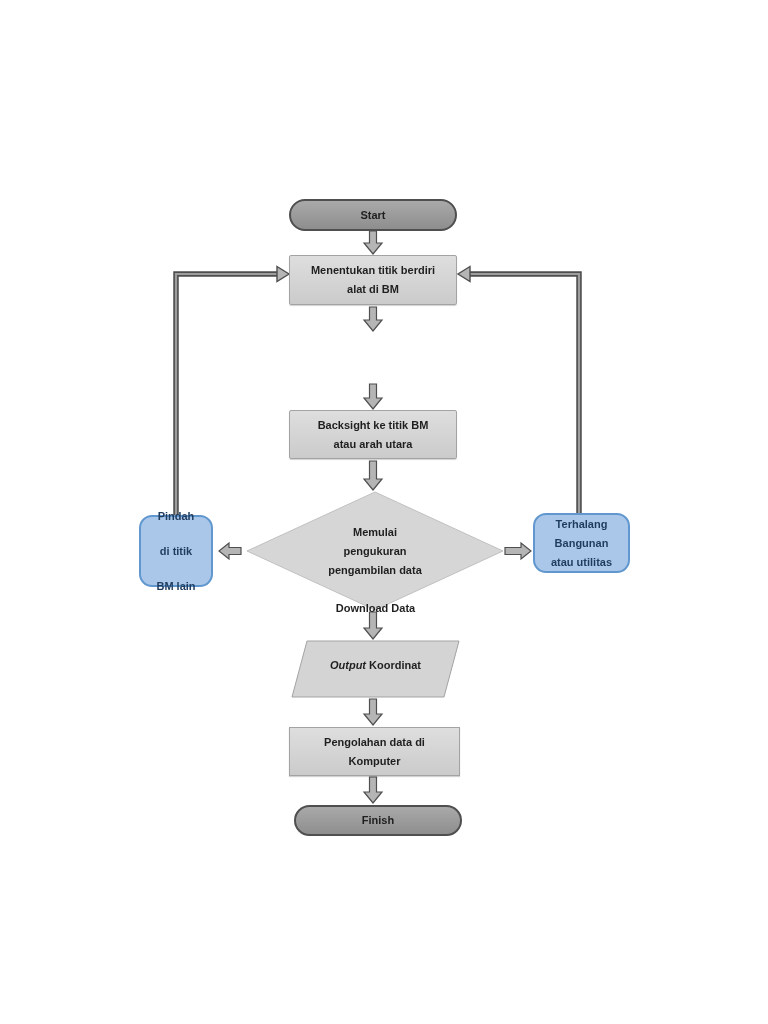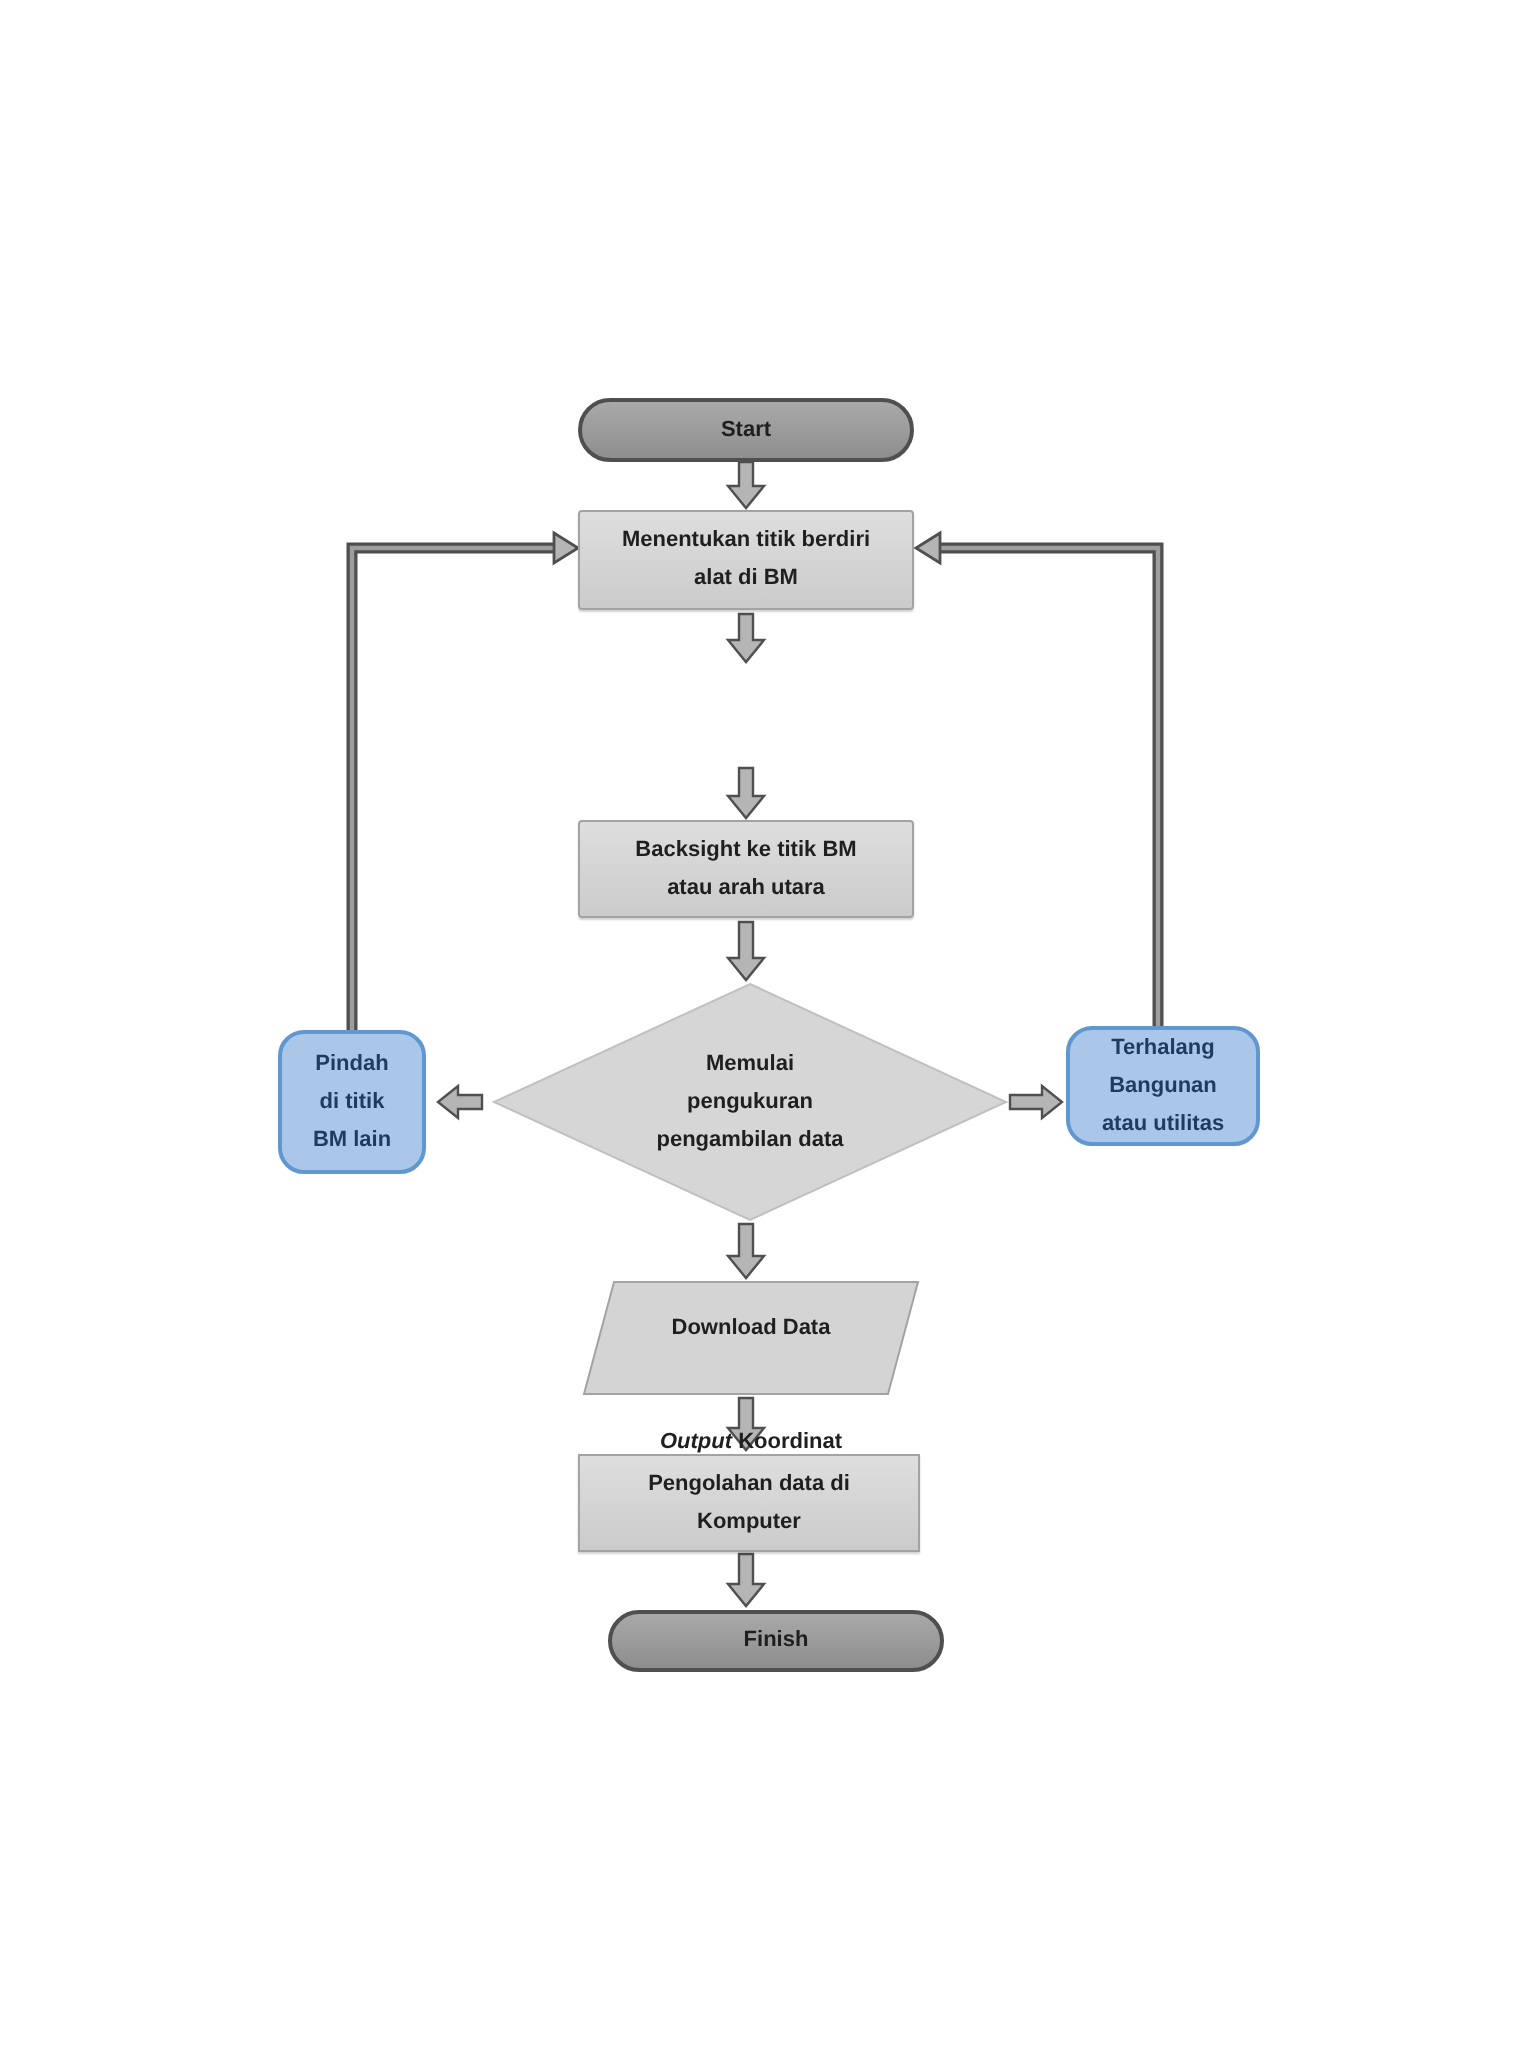--- a/index.html
+++ b/index.html
@@ -119,39 +119,39 @@
     <div class="line">Backsight ke titik BM</div>
     <div class="line">atau arah utara</div>
   </div>
 
   <div class="node overlay" style="left:247px; top:492px; width:256px; height:118px;">
     <div class="line">Memulai</div>
     <div class="line">pengukuran</div>
     <div class="line">pengambilan data</div>
   </div>
 
-  <div class="node highlight" style="left:139px; top:515px; width:74px; height:72px;">
+  <div class="node highlight" style="left:139px; top:515px; width:74px; height:72px;gap:16px;">
     <div class="line">Pindah</div>
     <div class="line">di titik</div>
     <div class="line">BM lain</div>
   </div>
 
   <div class="node highlight" style="left:533px; top:513px; width:97px; height:60px;">
     <div class="line">Terhalang</div>
     <div class="line">Bangunan</div>
     <div class="line">atau utilitas</div>
   </div>
 
-  <div class="node overlay" style="left:292px; top:665px; width:167px; height:56px;gap:38px;">
+  <div class="node overlay" style="left:292px; top:609px; width:167px; height:56px;gap:38px;">
     <div class="line">Download Data</div>
     <div class="line"><span class="it">Output</span><span> Koordinat</span></div>
   </div>
 
   <div class="node process sharp" style="left:289px; top:727px; width:171px; height:49px;">
     <div class="line">Pengolahan data di</div>
     <div class="line">Komputer</div>
   </div>
 
-  <div class="node terminator" style="left:304px; top:805px; width:168px; height:31px;">
+  <div class="node terminator" style="left:294px; top:805px; width:168px; height:31px;">
     <div class="line">Finish</div>
   </div>
 
 </div>
 
 </body></html>

